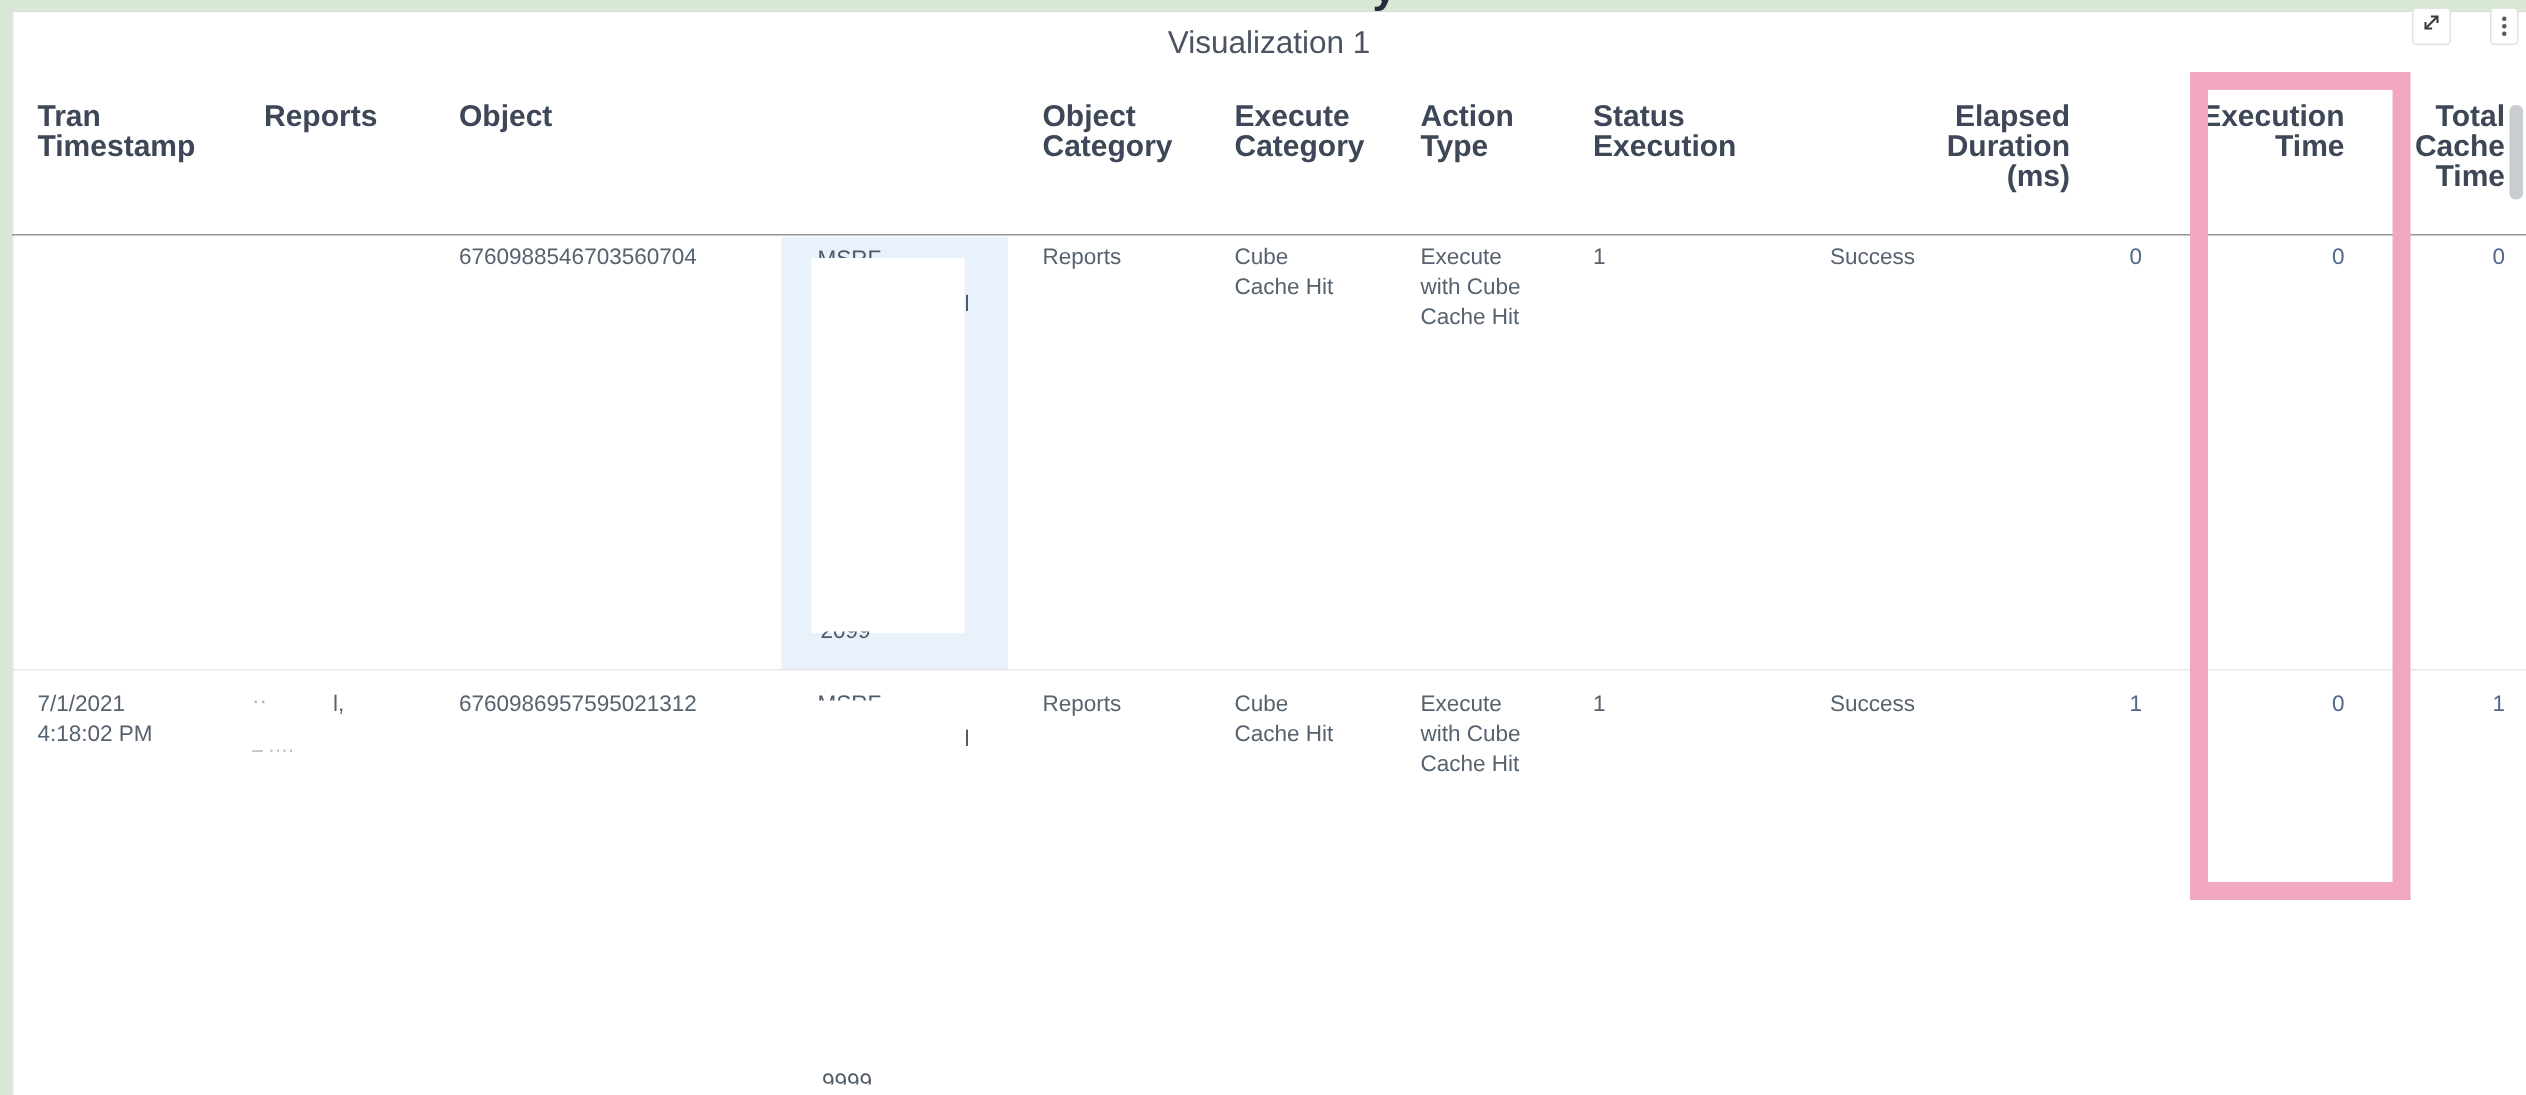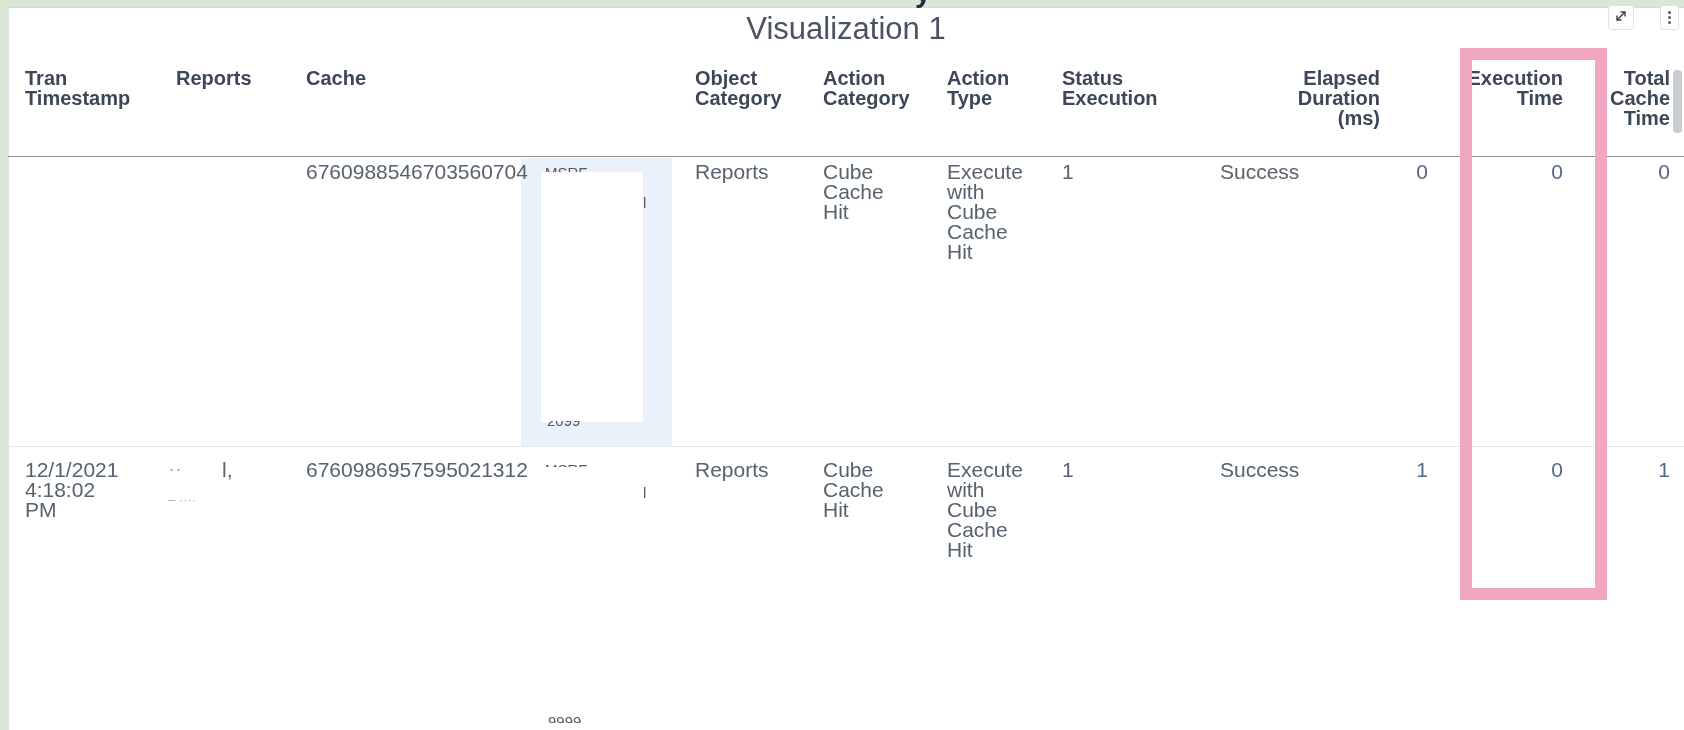--- a/index.html
+++ b/index.html
@@ -11,35 +11,35 @@
   .abs{position:absolute;}
   .card{
     left:8px;top:7px;width:1676px;height:723px;background:#ffffff;
     border-top:1px solid #d8d8d8;border-left:1px solid #e4e4e4;
     z-index:1;
   }
   .clip-heading{left:915px;top:0;width:26px;height:8px;overflow:hidden;z-index:2;}
   .clip-heading span{display:block;margin-top:-24px;font-size:29px;font-weight:700;color:#262b3d;}
   .viz-title{
     left:8px;top:13px;width:1676px;text-align:center;
-    font-size:31px;line-height:32px;color:#4b5362;z-index:2;
+    font-size:21px;line-height:32px;color:#4b5362;z-index:2;
   }
   .icon-btn{
     background:#fff;border:1px solid #e2e2e2;border-radius:3px;
     display:flex;align-items:center;justify-content:center;z-index:8;
   }
   .btn-expand{left:1608px;top:5px;width:24px;height:23px;}
   .btn-menu{left:1660px;top:5px;width:17px;height:23px;}
   .kebab{display:flex;flex-direction:column;gap:2px;}
   .kebab i{width:3px;height:3px;border-radius:50%;background:#5a5a5a;}
   .hdr{
     font-size:20px;line-height:20px;font-weight:600;color:#3d4757;z-index:3;
   }
   .cell{
-    font-size:21px;line-height:20px;color:#57626f;z-index:3;
+    font-size:15px;line-height:20px;color:#57626f;z-index:3;
   }
   .num{color:#53688a;}
   .right{text-align:right;}
   .hline{height:1px;z-index:4;}
   .hdr-line{left:8px;top:156px;width:1676px;background:#959595;}
   .row-line{left:8px;top:446px;width:1676px;background:#e8e8e8;}
   .sel-cell{left:521px;top:158px;width:151px;height:288px;background:#e9f1fb;z-index:2;}
   .redact-box{left:541px;top:172px;width:102px;height:250px;background:#ffffff;z-index:3;}
   .frag{overflow:hidden;z-index:4;font-size:15px;line-height:20px;color:#4f5a68;}
   .frag span{display:block;}
@@ -78,23 +78,23 @@
 <div class="abs icon-btn btn-menu">
   <span class="kebab">
       <i></i>
       <i></i>
       <i></i>
     </span>
 </div>
 
 <div class="abs hdr" style="left:25px;top:68px;width:110px;">Tran Timestamp</div>
 <div class="abs hdr" style="left:176px;top:68px;width:100px;">Reports</div>
-<div class="abs hdr" style="left:306px;top:68px;width:100px;">Cache</div>
+<div class="abs hdr" style="left:306px;top:68px;width:100px;">Object</div>
 <div class="abs hdr" style="left:695px;top:68px;width:95px;">Object Category</div>
-<div class="abs hdr" style="left:823px;top:68px;width:95px;">Action Category</div>
+<div class="abs hdr" style="left:823px;top:68px;width:95px;">Execute Category</div>
 <div class="abs hdr" style="left:947px;top:68px;width:80px;">Action Type</div>
 <div class="abs hdr" style="left:1062px;top:68px;width:150px;">Status Execution</div>
 <div class="abs hdr right" style="left:1282px;top:68px;width:98px;">Elapsed Duration (ms)</div>
 <div class="abs hdr right" style="left:1465px;top:68px;width:98px;">Execution Time</div>
 <div class="abs hdr right" style="left:1600px;top:68px;width:70px;">Total Cache Time</div>
 
 <div class="abs hline hdr-line"></div>
 <div class="abs hline row-line"></div>
 
 <div class="abs sel-cell"></div>
@@ -112,21 +112,21 @@
 <div class="abs cell" style="left:306px;top:162px;width:210px;">6760988546703560704</div>
 <div class="abs cell" style="left:695px;top:162px;width:95px;">Reports</div>
 <div class="abs cell" style="left:823px;top:162px;width:70px;">Cube Cache Hit</div>
 <div class="abs cell" style="left:947px;top:162px;width:80px;">Execute with Cube Cache Hit</div>
 <div class="abs cell" style="left:1062px;top:162px;width:60px;">1</div>
 <div class="abs cell" style="left:1220px;top:162px;width:90px;">Success</div>
 <div class="abs cell num right" style="left:1330px;top:162px;width:98px;">0</div>
 <div class="abs cell num right" style="left:1465px;top:162px;width:98px;">0</div>
 <div class="abs cell num right" style="left:1600px;top:162px;width:70px;">0</div>
 
-<div class="abs cell" style="left:25px;top:460px;width:100px;">12/1/2021 4:18:02 PM</div>
+<div class="abs cell" style="left:25px;top:460px;width:100px;">7/1/2021 4:18:02 PM</div>
 <div class="abs cell faint" style="left:168px;top:458px;width:20px;">··</div>
 <div class="abs cell" style="left:222px;top:460px;width:20px;">l,</div>
 <div class="abs cell faint" style="left:168px;top:490px;width:60px;font-size:13px;">‒ ····</div>
 <div class="abs cell" style="left:306px;top:460px;width:210px;">6760986957595021312</div>
 <div class="abs frag" style="left:545px;top:460px;width:50px;height:7px;">
   <span>MSRF</span>
 </div>
 <div class="abs frag" style="left:643px;top:483px;width:8px;height:16px;">
   <span>l</span>
 </div>

